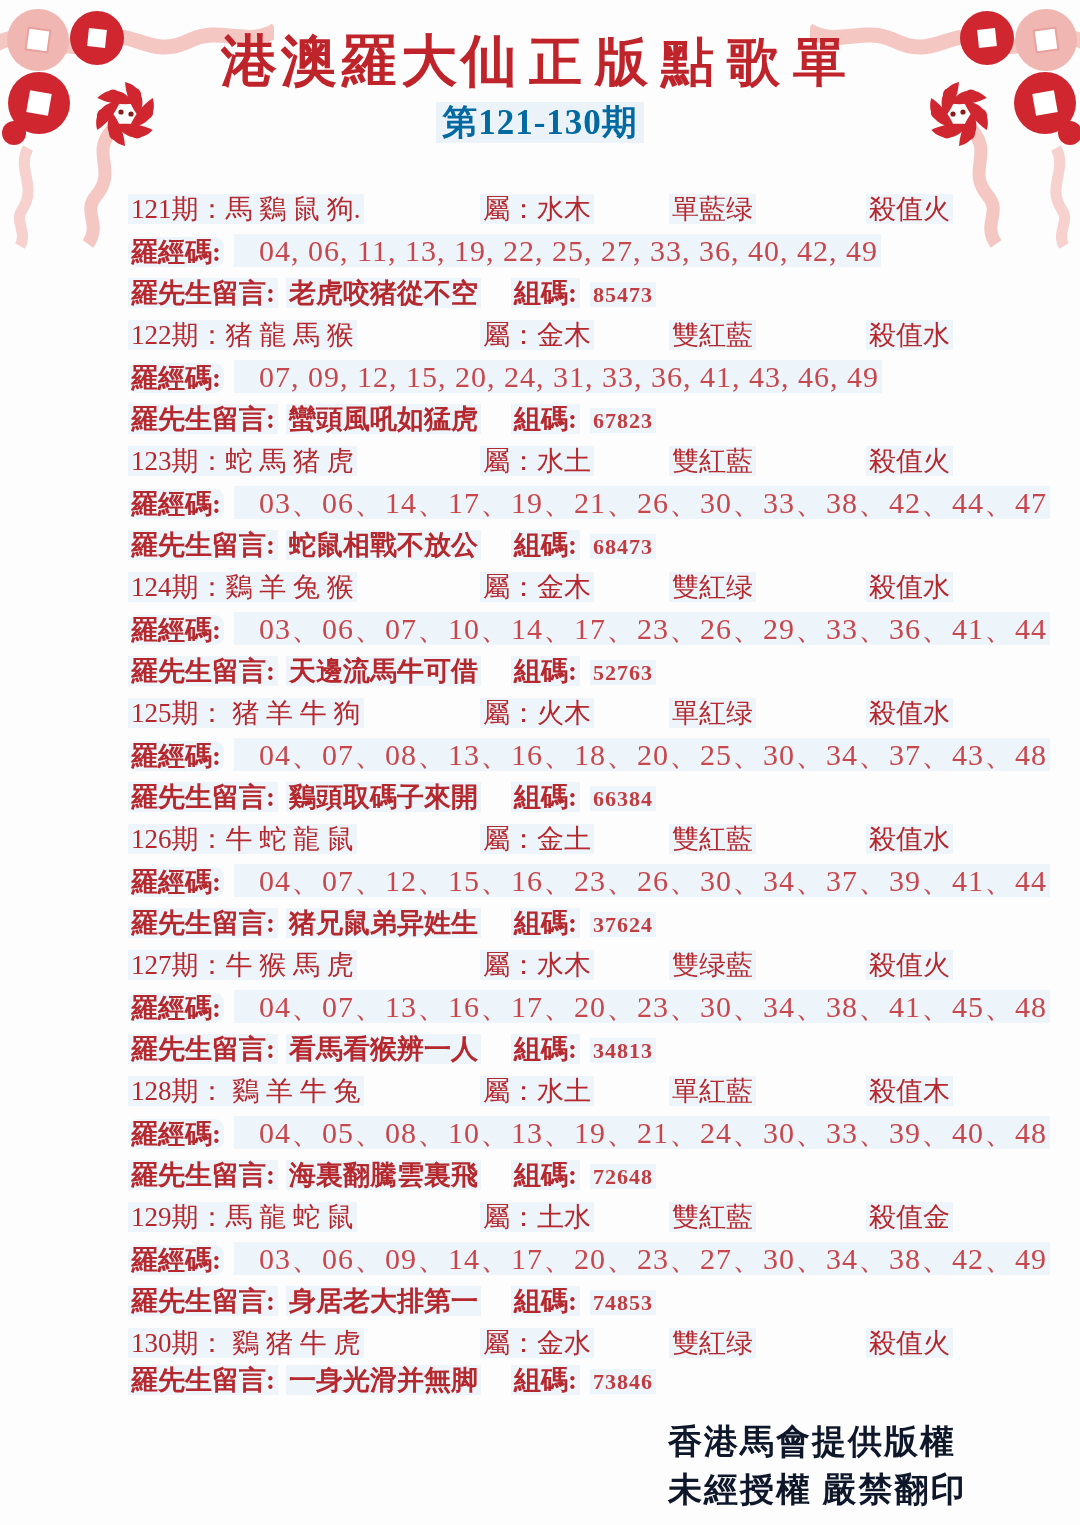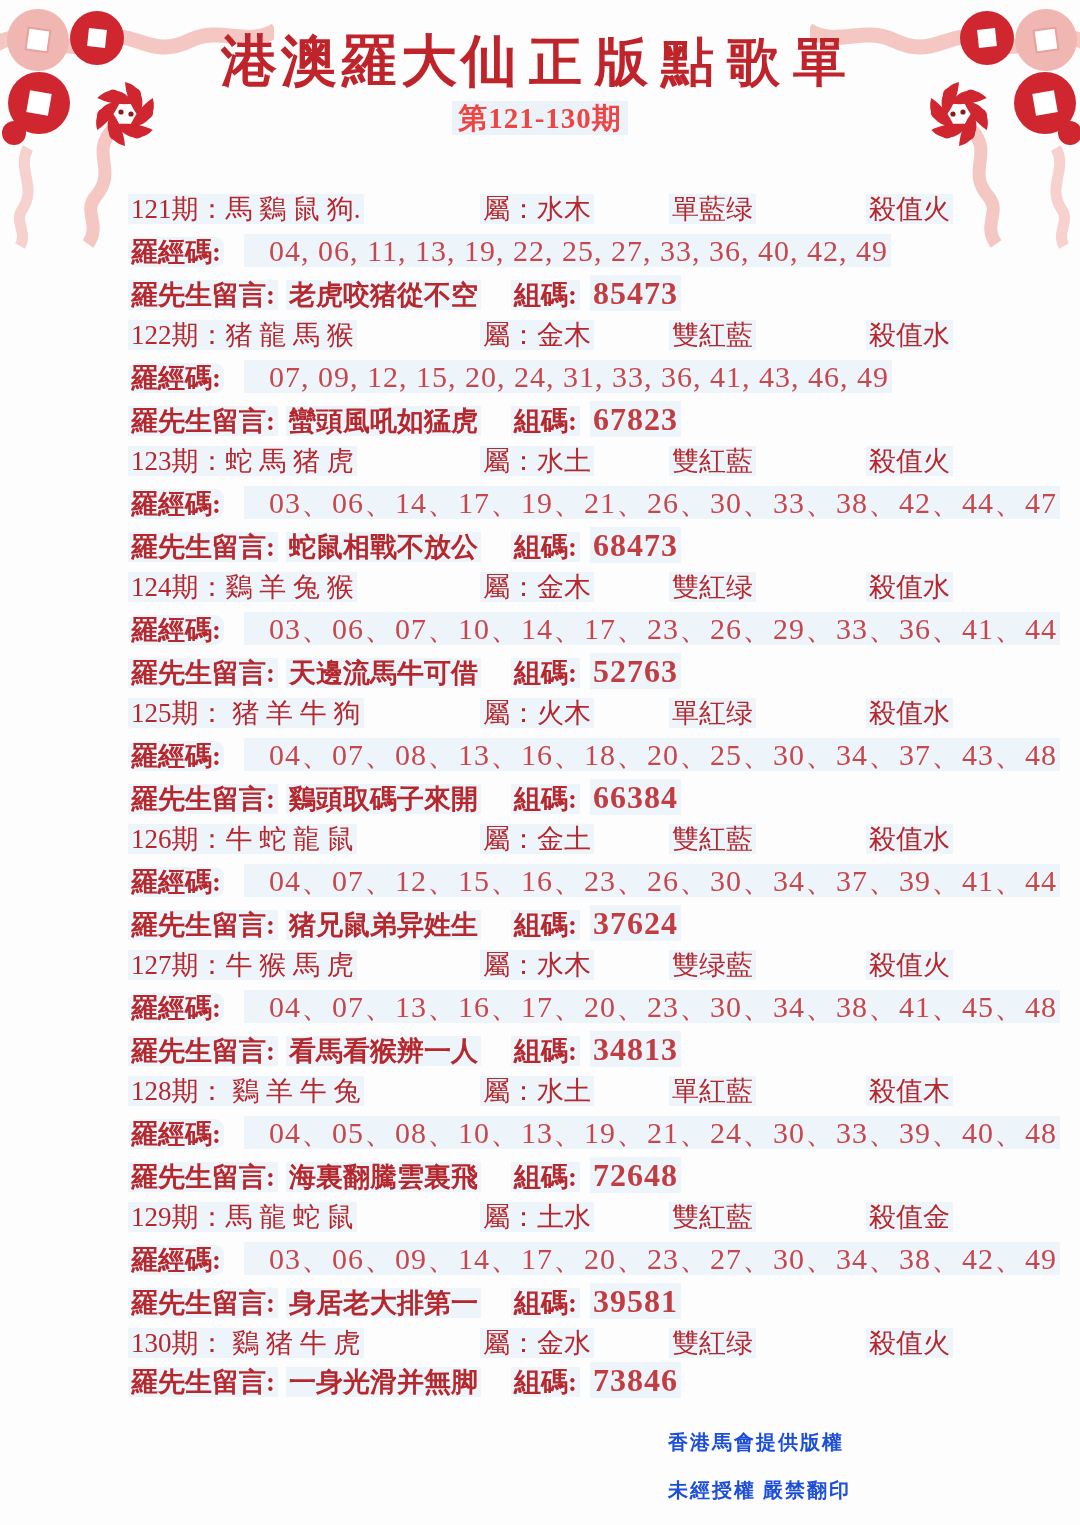--- a/index.html
+++ b/index.html
@@ -18,48 +18,48 @@
 
   
   .title{
     position:absolute;top:24px;left:0;right:0;
     text-align:center;color:#c0242b;font-weight:bold;white-space:nowrap;
   }
   .title .t1{font-size:56px;letter-spacing:4px;}
   .title .t2{font-size:53px;letter-spacing:13px;margin-left:8px;}
   .subtitle{
     position:absolute;top:99px;left:0;right:0;text-align:center;
-    font-size:29px;font-weight:bold;color:#ef4444;letter-spacing:1px;
+    font-size:35px;font-weight:bold;color:#0369a1;letter-spacing:1px;
   }
   .subtitle span{background:rgba(205,226,243,.38);padding:1px 6px;}
 
   
   .periods{
     position:absolute;top:191px;left:128px;width:836px;
     color:#b4282e;
   }
   .block{margin-bottom:5px;}
   .line-a{display:flex;align-items:baseline;font-size:27px;font-weight:normal;line-height:36px;justify-content:space-between;}
   .line-a .p{width:352px;}
   .line-a .a{width:189px;}
   .line-a .c{flex:1;}
   .line-a .k{width:98px;}
   .line-b{font-size:27px;line-height:44px;margin-top:2px;white-space:nowrap;}
   .line-b .lbl{font-weight:bold;border-radius:9px;}
-  .line-b .codes{font-size:30px;color:#c7474c;margin-left:20px;letter-spacing:1px;padding-left:25px;}
+  .line-b .codes{font-size:30px;color:#c7474c;margin-left:10px;letter-spacing:1px;padding-left:25px;}
   .line-c{font-size:27px;font-weight:bold;line-height:34px;margin-top:2px;white-space:nowrap;}
   .line-c .msg{margin-left:8px;}
   .line-c .glbl{margin-left:30px;}
-  .line-c .gval{margin-left:10px;font-size:32px;color:#c23d42;letter-spacing:1px;}
+  .line-c .gval{margin-left:10px;font-size:22px;color:#c23d42;letter-spacing:1px;}
   .tint{background:rgba(206,227,243,.33);padding:0 3px;}
 
   
   .footer{
     position:absolute;left:668px;top:1418px;
-    font-size:20px;font-weight:bold;color:#1d4ed8;
+    font-size:34px;font-weight:bold;color:#0f172a;
     line-height:48px;letter-spacing:2px;white-space:nowrap;
   }
 </style>
 </head>
 <body>
 
 <div class="page">
 
   <svg class="decor decor-left" width="280" height="250" viewBox="0 0 280 250">
     <g id="decor-g">
@@ -245,21 +245,21 @@
       <div class="line-a">
         <span class="p"><span class="tint">129期：馬 龍 蛇 鼠</span></span>
         <span class="a"><span class="tint">屬：土水</span></span>
         <span class="c"><span class="tint">雙紅藍</span></span>
         <span class="k"><span class="tint">殺值金</span></span>
       </div>
       <div class="line-b">
         <span class="lbl tint">羅經碼:</span><span class="codes tint">03、06、09、14、17、20、23、27、30、34、38、42、49</span>
       </div>
       <div class="line-c">
-        <span class="lbl tint">羅先生留言:</span><span class="msg tint">身居老大排第一</span><span class="glbl tint">組碼:</span><span class="gval tint">39581</span>
+        <span class="lbl tint">羅先生留言:</span><span class="msg tint">身居老大排第一</span><span class="glbl tint">組碼:</span><span class="gval tint">74853</span>
       </div>
     </section>
 
     <section class="block">
       <div class="line-a">
         <span class="p"><span class="tint">130期： 鷄 猪 牛 虎</span></span>
         <span class="a"><span class="tint">屬：金水</span></span>
         <span class="c"><span class="tint">雙紅绿</span></span>
         <span class="k"><span class="tint">殺值火</span></span>
       </div>

